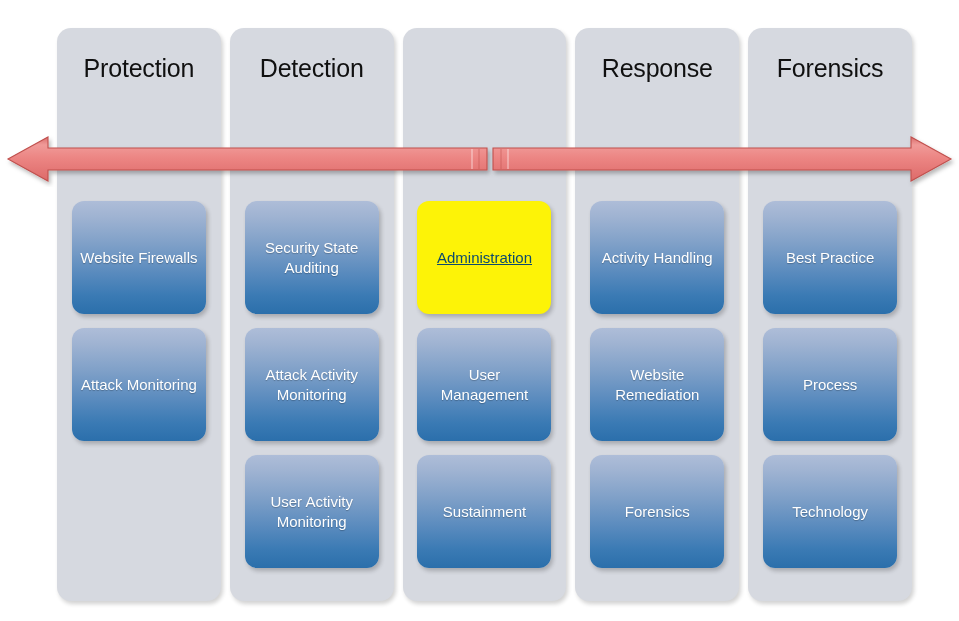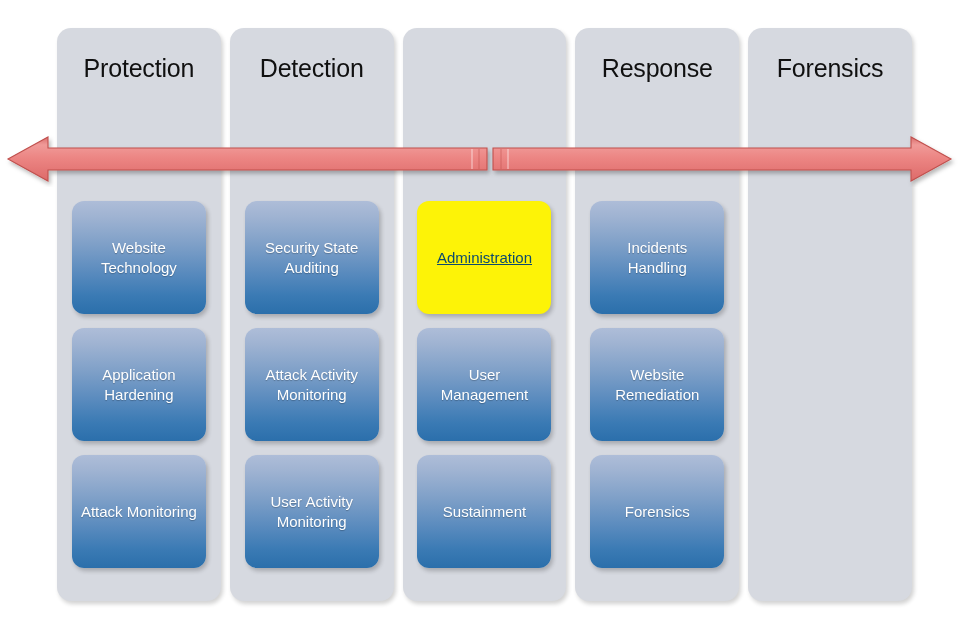--- a/index.html
+++ b/index.html
@@ -109,22 +109,21 @@
 </head>
 <body>
 
 <div id="diagram">
 
   <div class="columns">
 
     <div class="column">
       <div class="col-title">Protection</div>
       <div class="cells">
-        <div class="cell blue">Website Technology</div>
-        <div class="cell blue">Application Hardening</div>
+        <div class="cell blue">Website Firewalls</div>
         <div class="cell blue">Attack Monitoring</div>
       </div>
     </div>
 
     <div class="column">
       <div class="col-title">Detection</div>
       <div class="cells">
         <div class="cell blue">Security State Auditing</div>
         <div class="cell blue">Attack Activity Monitoring</div>
         <div class="cell blue">User Activity Monitoring</div>
@@ -135,28 +134,33 @@
       <div class="cells">
         <div class="cell yellow">Administration</div>
         <div class="cell blue">User Management</div>
         <div class="cell blue">Sustainment</div>
       </div>
     </div>
 
     <div class="column">
       <div class="col-title">Response</div>
       <div class="cells">
-        <div class="cell blue">Incidents Handling</div>
+        <div class="cell blue">Activity Handling</div>
         <div class="cell blue">Website Remediation</div>
         <div class="cell blue">Forensics</div>
       </div>
     </div>
 
     <div class="column">
       <div class="col-title">Forensics</div>
+      <div class="cells">
+        <div class="cell blue">Best Practice</div>
+        <div class="cell blue">Process</div>
+        <div class="cell blue">Technology</div>
+      </div>
     </div>
 
   </div>
 
   <div class="arrow-layer">
     <svg width="959" height="56" viewBox="0 0 959 56" xmlns="http://www.w3.org/2000/svg">
       <defs>
         <linearGradient id="arrowGrad" x1="0" y1="0" x2="0" y2="1">
           <stop offset="0%" stop-color="#d96d6c"></stop>
           <stop offset="18%" stop-color="#f09a98"></stop>

